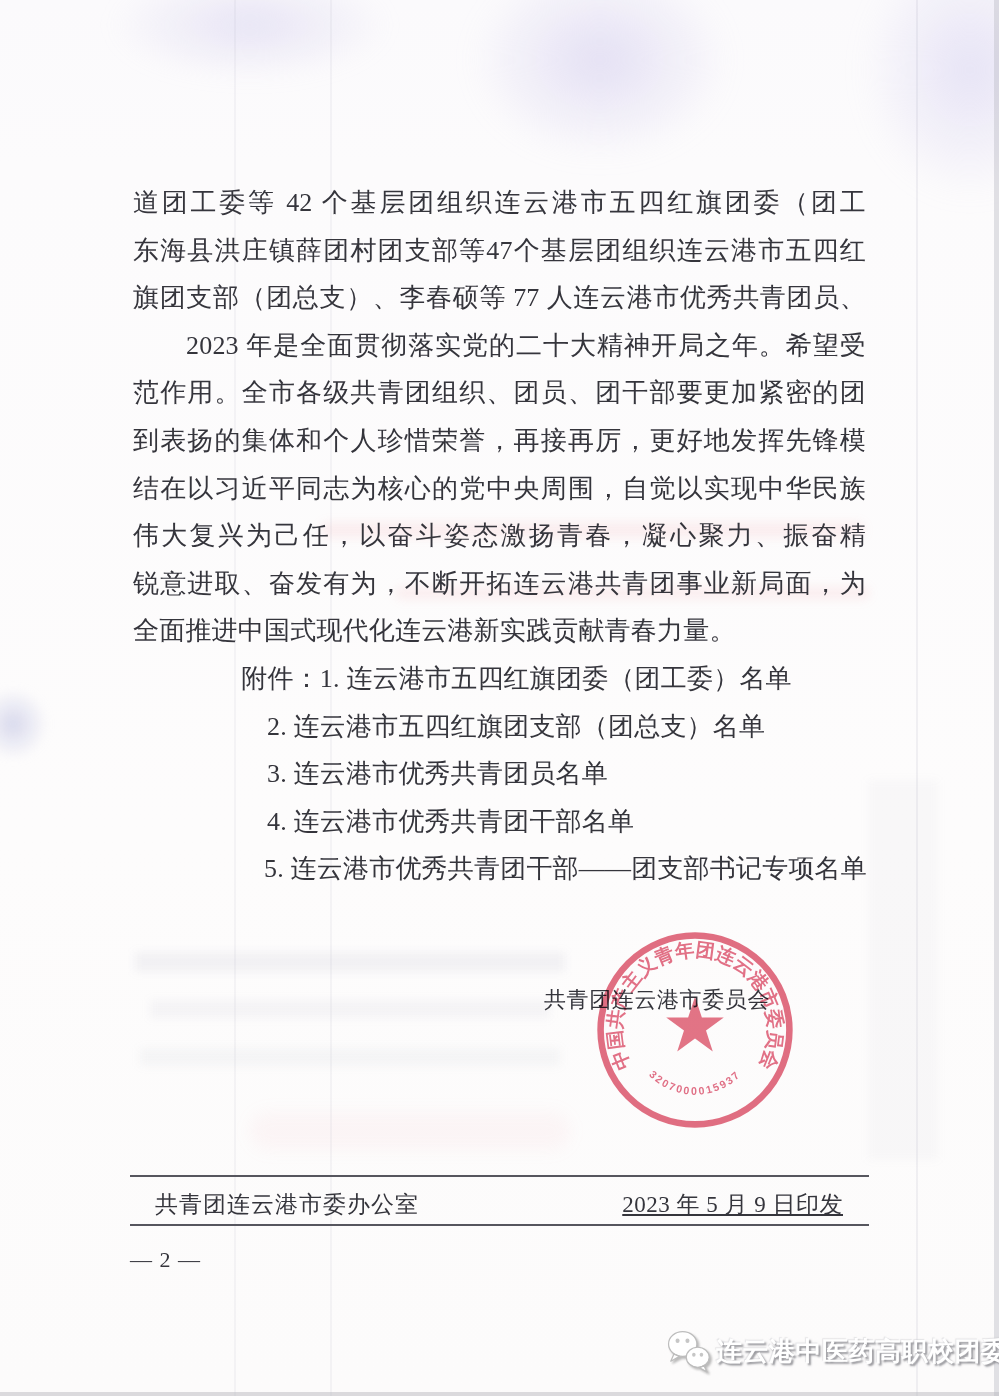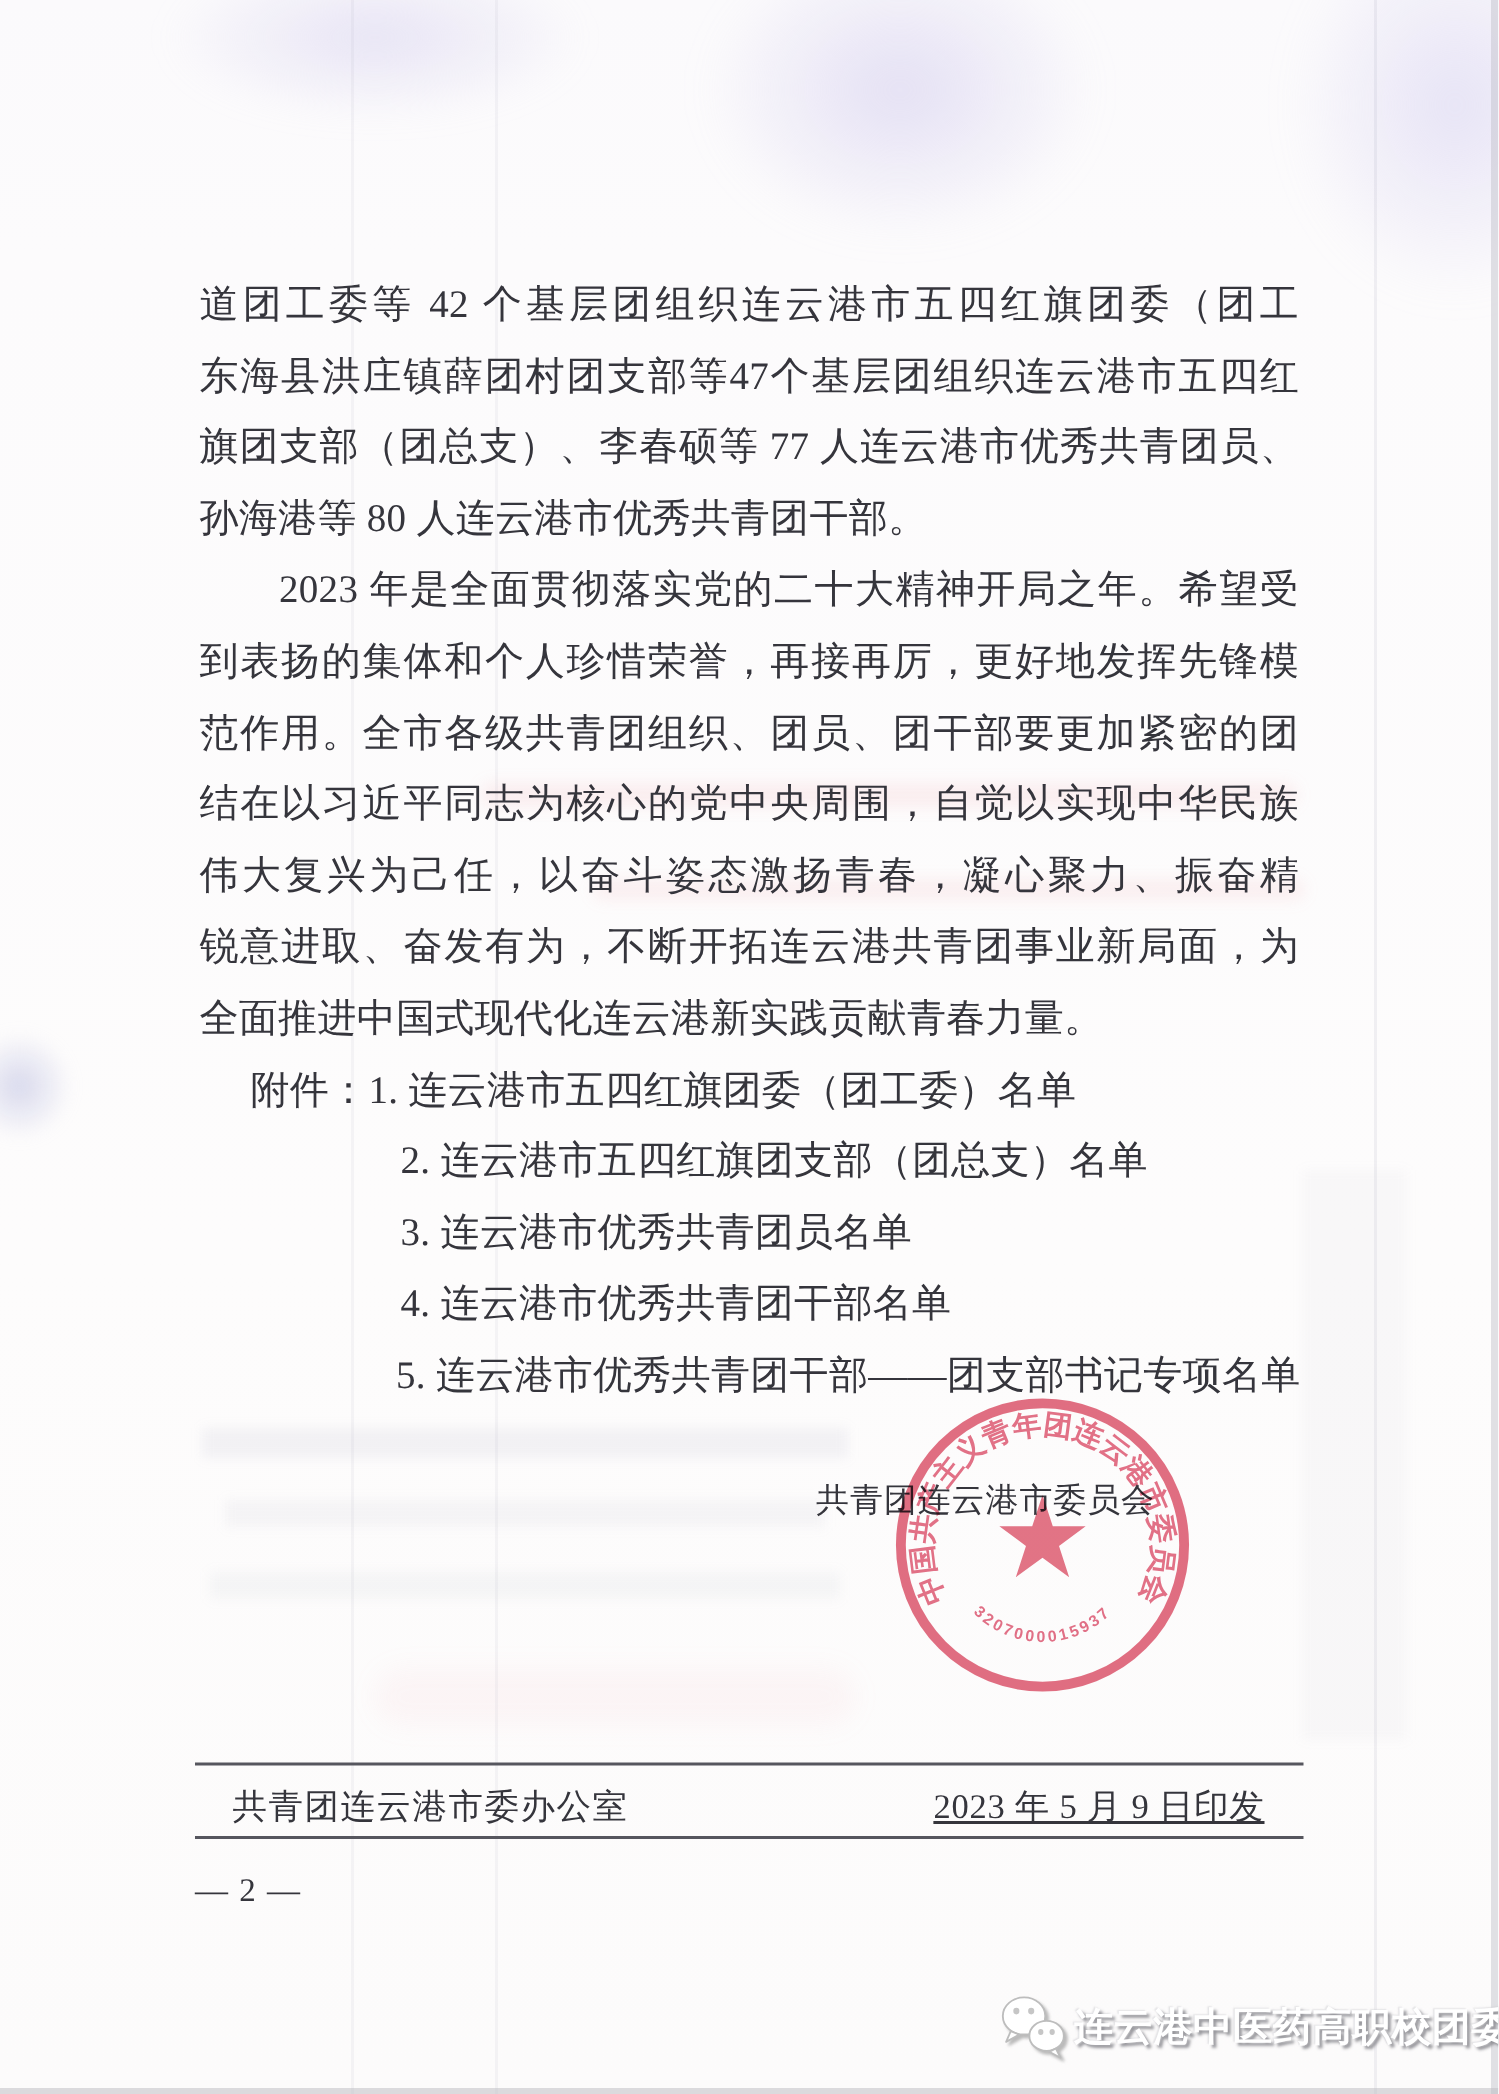--- a/index.html
+++ b/index.html
@@ -11,21 +11,21 @@
   }
   
   .art{position:absolute; pointer-events:none;}
   .blob{border-radius:50%;}
   .vline{top:0; height:1396px; width:2px;}
   
   .doc-body{position:absolute; left:133px; top:179px; width:733px;}
   .line{height:47.6px; line-height:47.6px; font-size:26px; letter-spacing:0.2px; white-space:nowrap;}
   .j{text-align:justify; text-align-last:justify; white-space:normal; overflow:hidden;}
   .indent{padding-left:53px;}
-  .att-first{padding-left:34px; white-space:nowrap;}
+  .att-first{padding-left:34px; white-space:nowrap;text-align:center;}
   .att{padding-left:134px; white-space:nowrap;}
   .att-5{padding-left:131px;}
   
   .sig-org{position:absolute; left:657px; top:976px; transform:translateX(-50%);
     font-size:22px; line-height:48px; letter-spacing:0.6px; white-space:nowrap;}
   .sig-date{position:absolute; left:662px; top:1032px; transform:translateX(-50%);
     font-size:26px; line-height:48px; letter-spacing:0.5px; white-space:nowrap;}
   
   .seal{position:absolute; left:594px; top:929px; width:202px; height:206px;
     mix-blend-mode:multiply; opacity:0.93;}
@@ -70,24 +70,23 @@
   <div class="art vline" style="left:234px;background:rgba(165,165,190,0.10);"></div>
   <div class="art vline" style="left:330px;background:rgba(165,165,190,0.10);"></div>
   <div class="art vline" style="left:916px;background:rgba(155,155,178,0.13);"></div>
   <div class="art" style="left:994px;top:0;width:5px;height:1396px;background:rgba(190,190,200,0.45);"></div>
   <div class="art" style="left:0;top:1392px;width:999px;height:4px;background:rgba(185,185,192,0.5);"></div>
 
   <div class="doc-body">
     <div class="line j">道团工委等 42 个基层团组织连云港市五四红旗团委（团工委）、</div>
     <div class="line j">东海县洪庄镇薛团村团支部等47个基层团组织连云港市五四红</div>
     <div class="line j">旗团支部（团总支）、李春硕等 77 人连云港市优秀共青团员、</div>
-    <div class="line">孙海港等 80 人连云港市优秀共青团干部。</div>
     <div class="line j indent">2023 年是全面贯彻落实党的二十大精神开局之年。希望受</div>
+    <div class="line j">范作用。全市各级共青团组织、团员、团干部要更加紧密的团</div>
     <div class="line j">到表扬的集体和个人珍惜荣誉，再接再厉，更好地发挥先锋模</div>
-    <div class="line j">范作用。全市各级共青团组织、团员、团干部要更加紧密的团</div>
     <div class="line j">结在以习近平同志为核心的党中央周围，自觉以实现中华民族</div>
     <div class="line j">伟大复兴为己任，以奋斗姿态激扬青春，凝心聚力、振奋精神、</div>
     <div class="line j">锐意进取、奋发有为，不断开拓连云港共青团事业新局面，为</div>
     <div class="line">全面推进中国式现代化连云港新实践贡献青春力量。</div>
     <div class="line att-first"><span>附件：</span><span>1. 连云港市五四红旗团委（团工委）名单</span></div>
     <div class="line att">2. 连云港市五四红旗团支部（团总支）名单</div>
     <div class="line att">3. 连云港市优秀共青团员名单</div>
     <div class="line att">4. 连云港市优秀共青团干部名单</div>
     <div class="line att att-5">5. 连云港市优秀共青团干部——团支部书记专项名单</div>
   </div>

